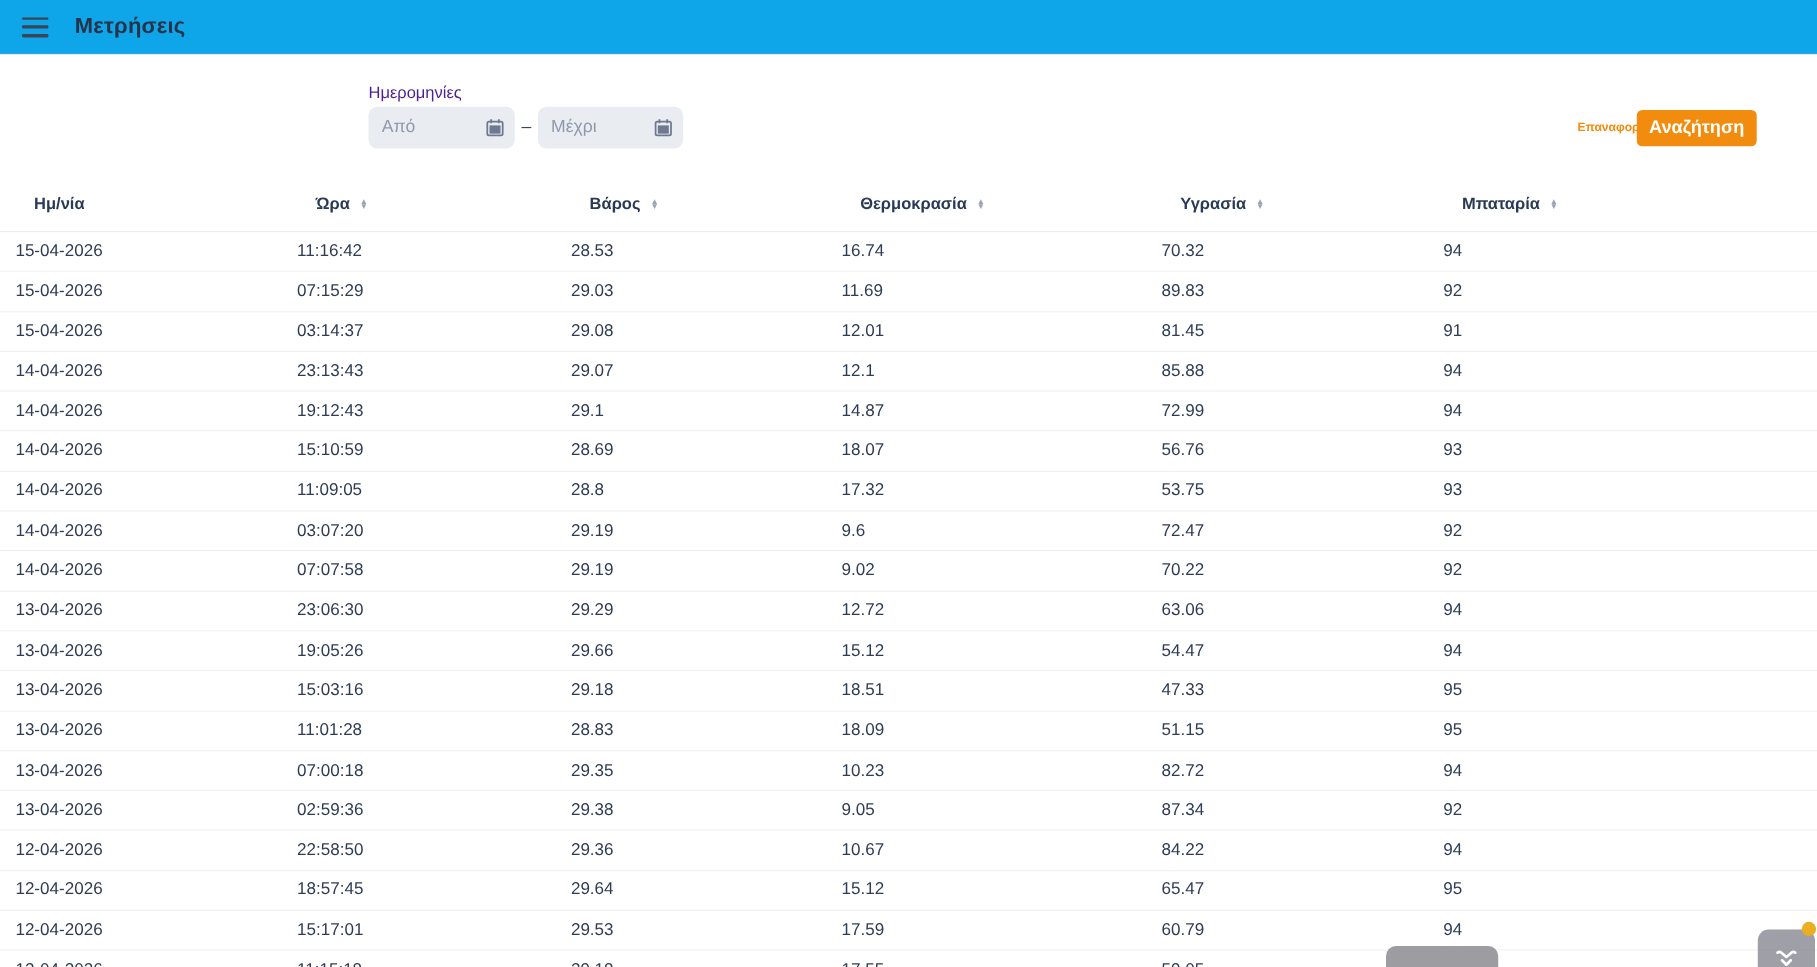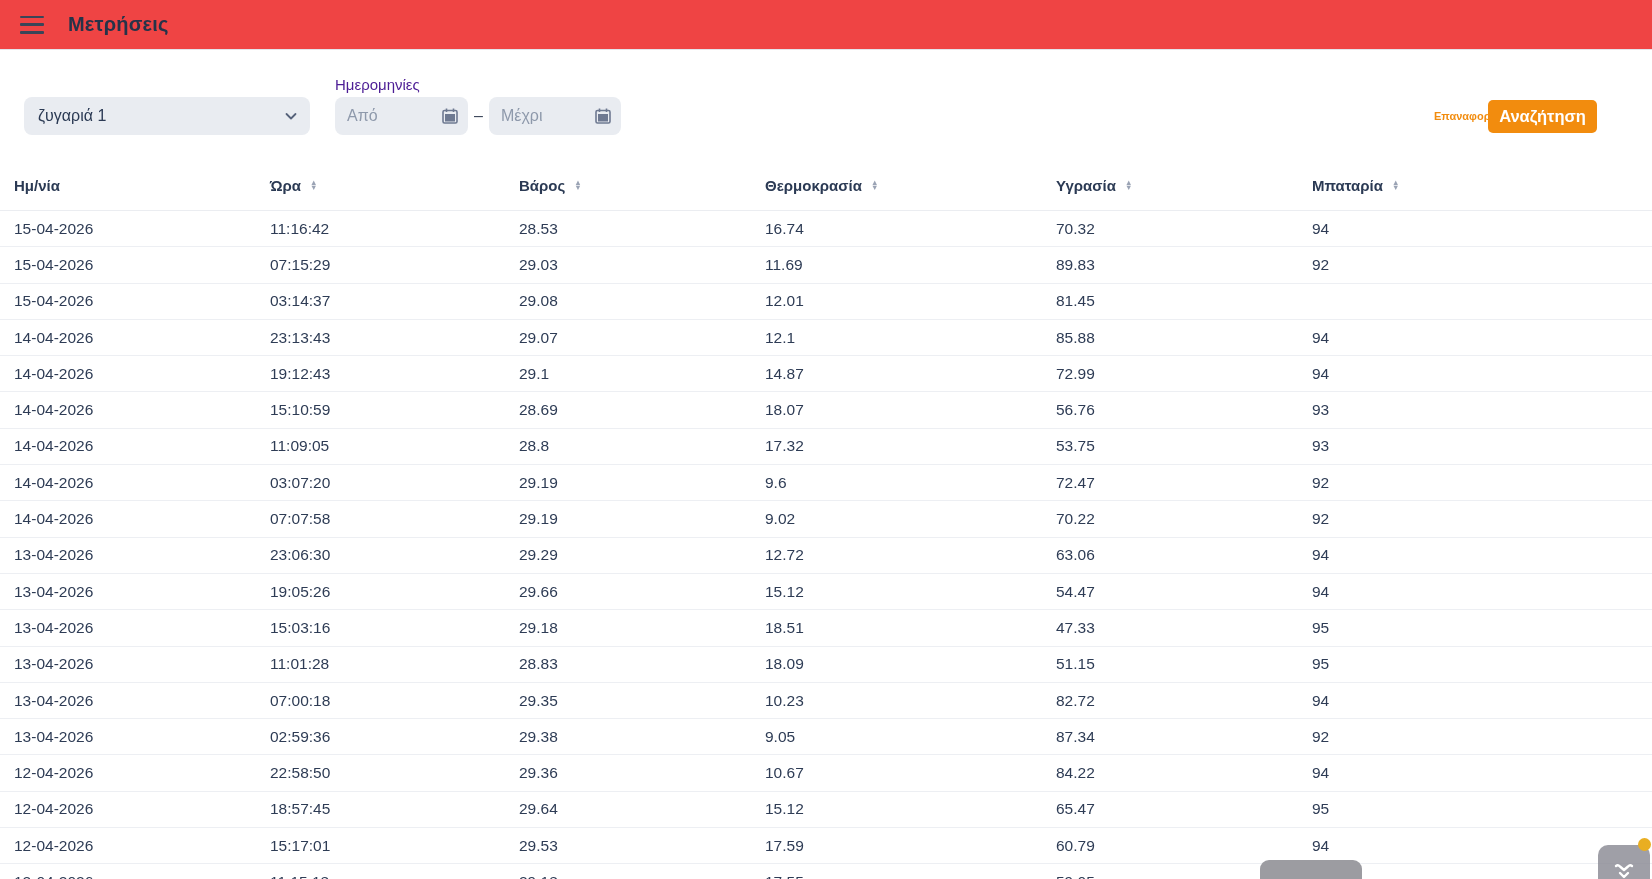--- a/index.html
+++ b/index.html
@@ -1,21 +1,21 @@
 <!DOCTYPE html>
 <html><head>
 <meta charset="utf-8">
 <style>
   * { margin:0; padding:0; box-sizing:border-box; }
   html,body { width:1652px; height:879px; overflow:hidden; background:#fff;
     font-family:"Liberation Sans","DejaVu Sans",sans-serif; color:#2b3a54; }
 
   
   .topbar { height:50px; display:flex; align-items:center; padding:10px 18px;
-    border-bottom:1px solid #e3e5ea; background:#ef4444; }
+    border-bottom:1px solid #e3e5ea; background:#0ea5e9; }
   .hamburger { width:24px; height:18px; display:flex; flex-direction:column;
     justify-content:space-between; cursor:pointer; margin-left:2px; }
   .hamburger span { display:block; height:2.6px; background:#3a4558; border-radius:1px; }
   .page-title { font-size:20px; font-weight:700; color:#263349; margin-left:24px; letter-spacing:.2px; }
 
   
   .filters { position:relative; height:110px; background:#fff; }
   .dates-label { position:absolute; left:335px; top:26px; font-size:15px; color:#4c1d95; }
   .control { position:absolute; top:47px; height:38px; background:#e9ecf1; border-radius:8px;
     display:flex; align-items:center; font-size:16px; color:#2b3a54; }
@@ -32,21 +32,21 @@
   .reset-link { position:absolute; left:1434px; top:47px; height:38px; display:flex; align-items:center;
     color:#f28c0e; font-size:11px; font-weight:600; cursor:pointer; }
   .search-btn { position:absolute; left:1488px; top:50px; width:109px; height:33px; border:none;
     background:#f28c0e; color:#fff; font-size:16.5px; font-weight:600; border-radius:5px; cursor:pointer;
     font-family:inherit; }
 
   
   .grid-row { display:grid; grid-template-columns:256px 249px 246px 291px 256px 1fr;
     padding-left:14px; align-items:center; }
   .thead { height:51px; border-bottom:1px solid #ebedf1; }
-  .th { display:flex; align-items:center; gap:9px; font-size:15px; font-weight:600; color:#2b3a54; }
+  .th { display:flex; align-items:center; gap:9px; font-size:15px; font-weight:600; color:#2b3a54;margin-left:17px; }
   .sort-icon { display:flex; flex-direction:column; line-height:5.4px; font-size:7.5px; color:#9aa3b4; }
   .tr { height:36.3px; border-bottom:1px solid #edeff3; }
   .td { font-size:15.5px; color:#2e3c55; }
 
   
   .fab { position:absolute; left:1598px; top:845px; width:52px; height:52px; border-radius:10px;
     background:rgba(138,138,148,.82); display:flex; align-items:center; justify-content:center; cursor:pointer; }
   .fab-badge { position:absolute; right:-1px; top:-7px; width:13px; height:13px; border-radius:50%;
     background:#e9ae22; }
   .gray-pill { position:absolute; left:1260px; top:860px; width:102px; height:32px; border-radius:9px;
@@ -60,28 +60,20 @@
     <span></span>
       <span></span>
       <span></span>
   </div>
   <div class="page-title">Μετρήσεις</div>
 </div>
 
 <div class="filters">
   <div class="dates-label">Ημερομηνίες</div>
 
-  <div class="control scale-select">
-    <span>ζυγαριά 1</span>
-    <span style="display:flex">
-      <svg width="14" height="14" viewBox="0 0 14 14">
-          <path d="M2.5 5 L7 9.5 L11.5 5" fill="none" stroke="#56627a" stroke-width="1.8" stroke-linecap="round" stroke-linejoin="round"></path>
-        </svg>
-    </span>
-  </div>
 
   <div class="control date-input-wrap from-wrap" style="position:absolute">
     <input type="text" placeholder="Από" style="">
     <span class="cal-btn">
       <svg width="18" height="18" viewBox="0 0 18 18">
         <rect x="2" y="3.5" width="14" height="12.5" rx="1.5" fill="none" stroke="#6e7991" stroke-width="1.6"></rect>
         <line x1="5.5" y1="1.5" x2="5.5" y2="5" stroke="#6e7991" stroke-width="1.6"></line>
         <line x1="12.5" y1="1.5" x2="12.5" y2="5" stroke="#6e7991" stroke-width="1.6"></line>
         <rect x="4" y="7" width="10" height="7.5" fill="#6e7991"></rect>
       </svg>
@@ -163,20 +155,21 @@
         <div class="td">11.69</div>
         <div class="td">89.83</div>
         <div class="td">92</div>
       </div>
       <div class="grid-row tr">
         <div class="td">15-04-2026</div>
         <div class="td">03:14:37</div>
         <div class="td">29.08</div>
         <div class="td">12.01</div>
         <div class="td">81.45</div>
+        <div class="td">91</div>
       </div>
       <div class="grid-row tr">
         <div class="td">14-04-2026</div>
         <div class="td">23:13:43</div>
         <div class="td">29.07</div>
         <div class="td">12.1</div>
         <div class="td">85.88</div>
         <div class="td">94</div>
       </div>
       <div class="grid-row tr">

